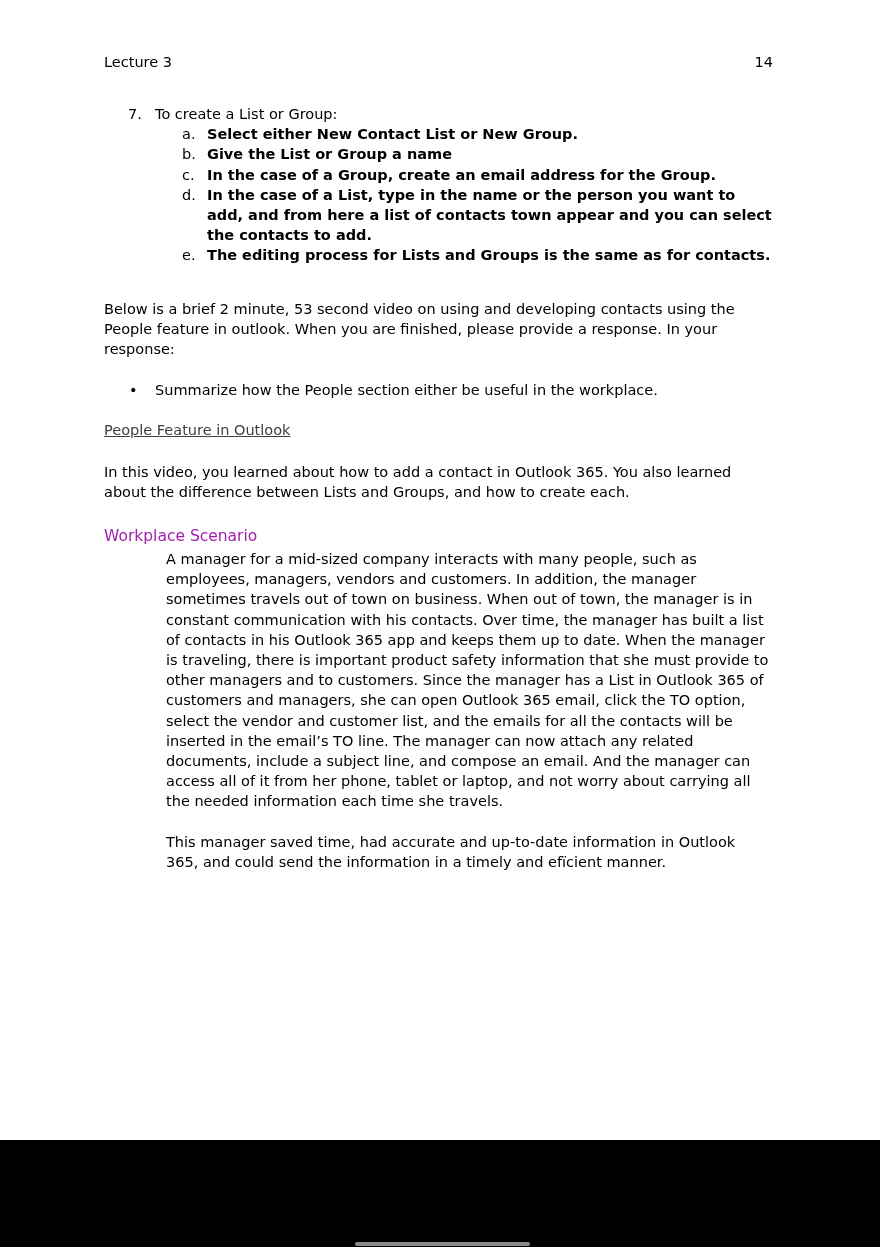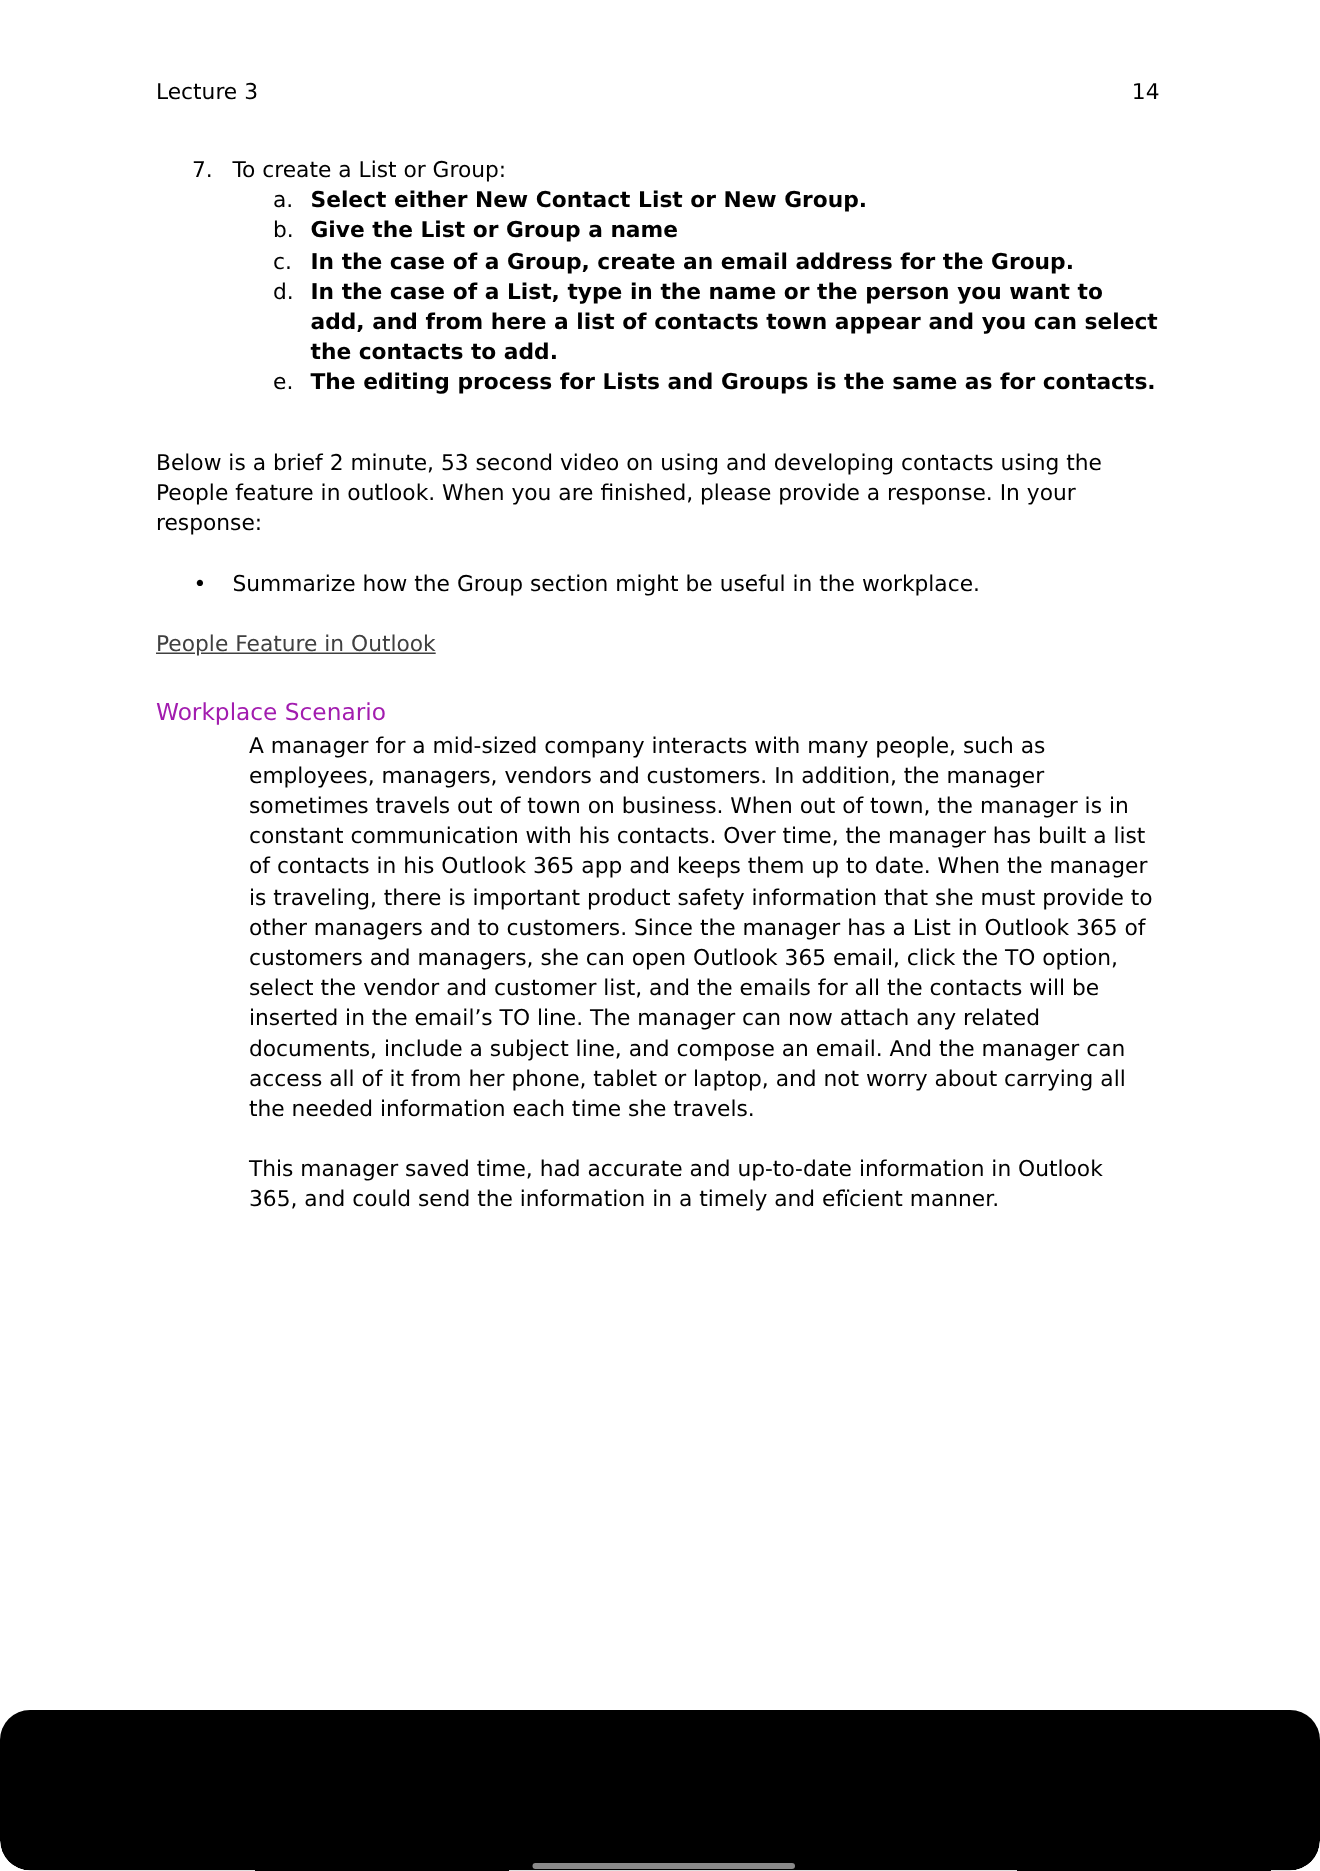--- a/index.html
+++ b/index.html
@@ -1,15 +1,15 @@
 <!DOCTYPE html>
 <html><head>
   <meta charset="utf-8">
   <style>
-    * { box-sizing: border-box; border-radius: 20px; }
+    * { box-sizing: border-box; }
     html, body { margin: 0; padding: 0; }
     body {
       width: 880px;
       height: 1247px;
       background: #ffffff;
       font-family: "DejaVu Sans", "Liberation Sans", sans-serif;
       color: #000000;
     }
     .viewport {
       position: relative;
@@ -119,27 +119,28 @@
             <span class="alpha-text">The editing process for Lists and Groups is the same as for contacts.</span>
           </div>
         </div>
       </div>
     </div>
 
     <p class="para mt-intro">Below is a brief 2 minute, 53 second video on using and developing contacts using the People feature in outlook. When you are finished, please provide a response. In your response:</p>
 
     <div class="bullet-item">
       <span class="bullet-marker">•</span>
-      <span>Summarize how the Group section might be useful in the workplace.</span>
+      <span>Summarize how the People section either be useful in the workplace.</span>
     </div>
 
     <p class="para link-para">
       <a class="doc-link" href="#">People Feature in Outlook</a>
     </p>
 
+    <p class="para mt-summary">In this video, you learned about how to add a contact in Outlook 365. You also learned about the difference between Lists and Groups, and how to create each.</p>
 
     <h2 class="scenario-heading">Workplace Scenario</h2>
 
     <p class="para indented">A manager for a mid-sized company interacts with many people, such as employees, managers, vendors and customers. In addition, the manager sometimes travels out of town on business. When out of town, the manager is in constant communication with his contacts. Over time, the manager has built a list of contacts in his Outlook 365 app and keeps them up to date. When the manager is traveling, there is important product safety information that she must provide to other managers and to customers. Since the manager has a List in Outlook 365 of customers and managers, she can open Outlook 365 email, click the TO option, select the vendor and customer list, and the emails for all the contacts will be inserted in the email’s TO line. The manager can now attach any related documents, include a subject line, and compose an email. And the manager can access all of it from her phone, tablet or laptop, and not worry about carrying all the needed information each time she travels.</p>
 
     <p class="para indented mt-para2">This manager saved time, had accurate and up-to-date information in Outlook 365, and could send the information in a timely and efïcient manner.</p>
 
   </div>
 
   <div class="footer-band">

